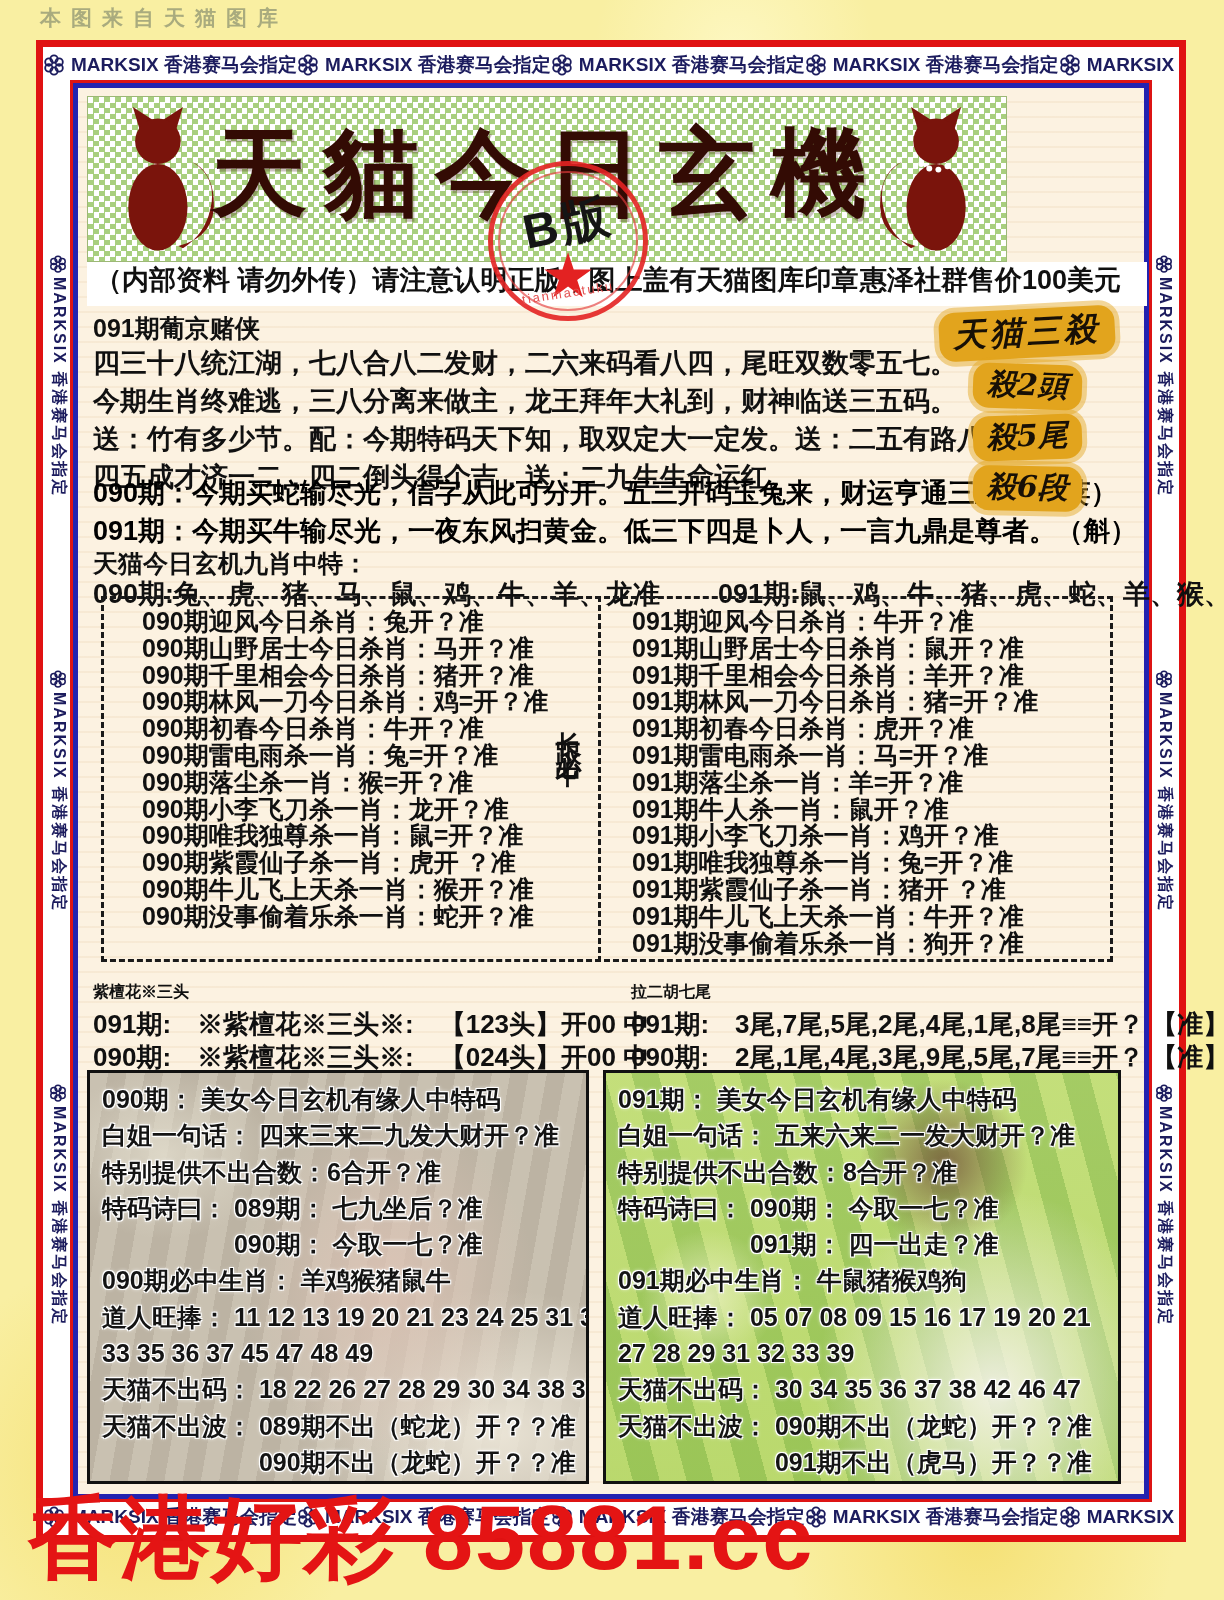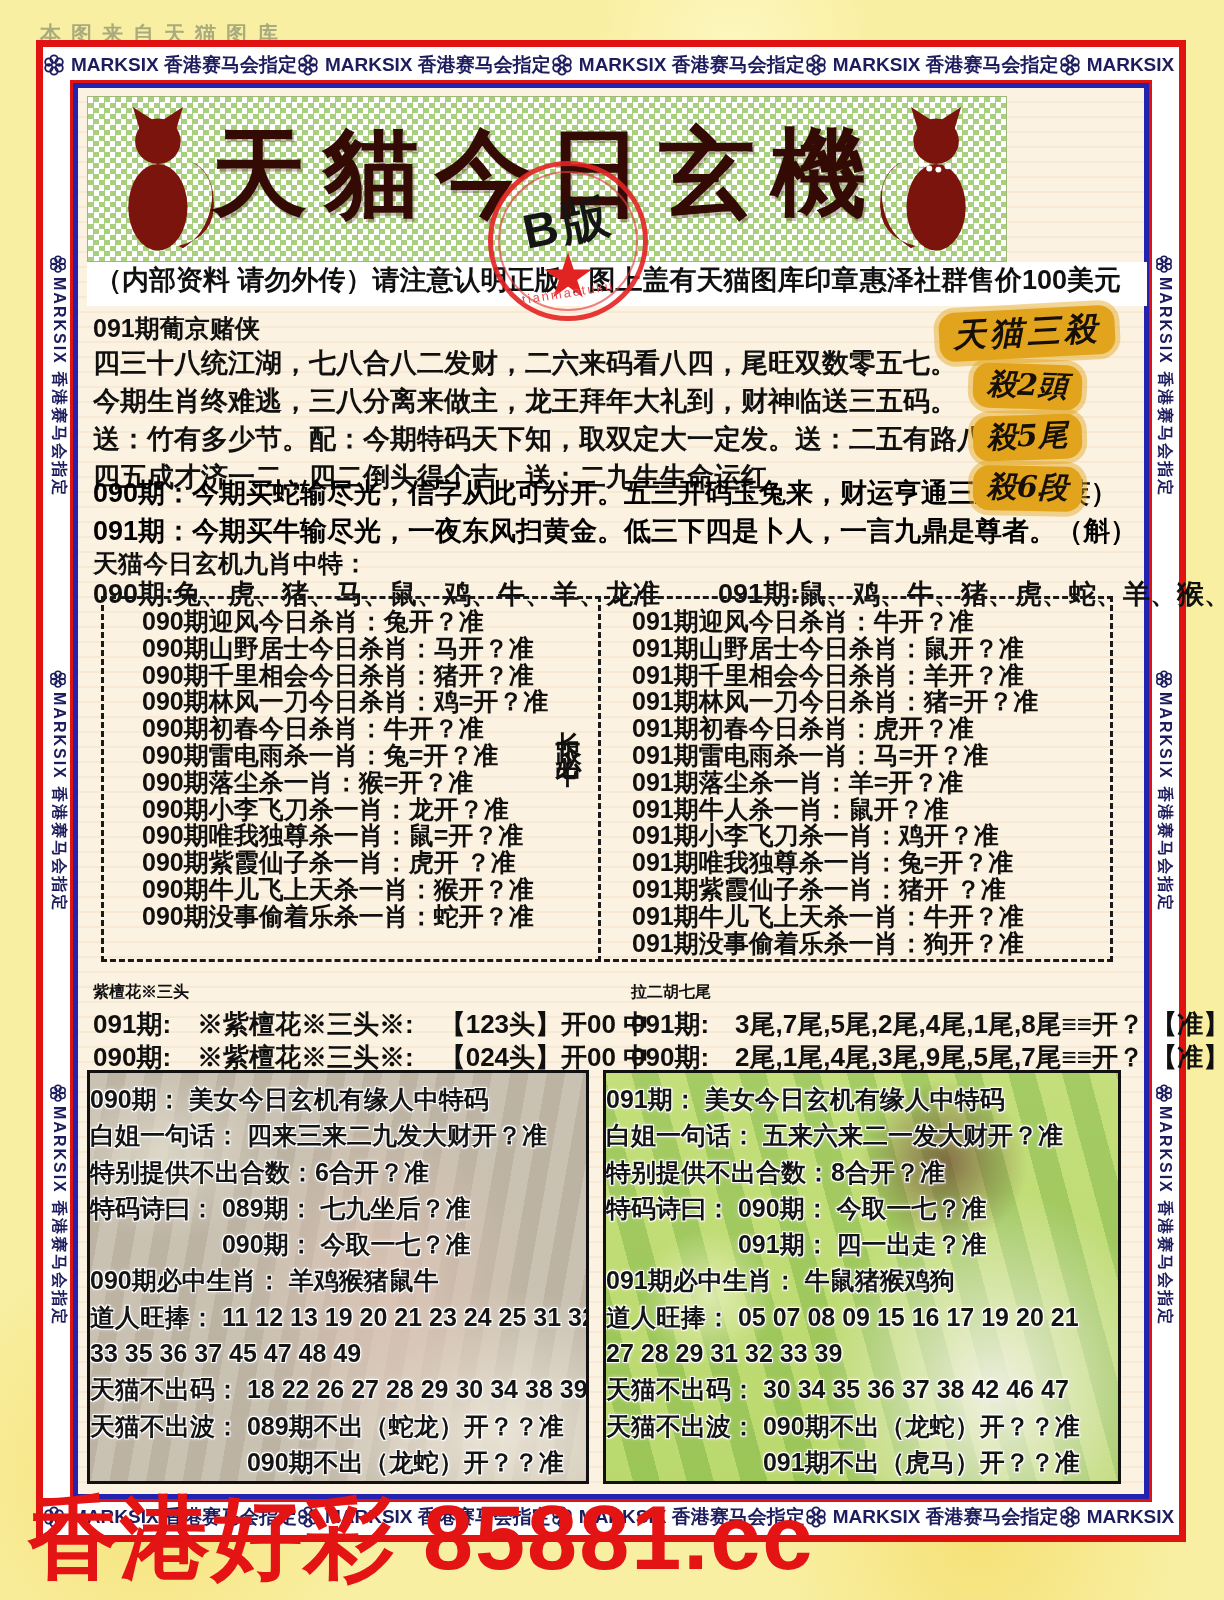--- a/index.html
+++ b/index.html
@@ -6,21 +6,21 @@
   html,body { width:1224px; height:1600px; }
   body {
     position:relative; overflow:hidden;
     font-family:"Liberation Sans", sans-serif;
     background:
       radial-gradient(circle 320px at 12% 92%, #f5e176, rgba(245,225,118,0) 70%),
       radial-gradient(circle 280px at 80% 96%, #f5e176, rgba(245,225,118,0) 70%),
       radial-gradient(circle 200px at 60% 3%, #fdf7c0, rgba(253,247,192,0) 70%),
       #f9efa2;
   }
-  .watermark { position:absolute; left:40px; top:20px; font-size:21px; color:#a9ab7e; letter-spacing:10px; font-weight:600; }
+  .watermark { position:absolute; left:40px; top:4px; font-size:21px; color:#a9ab7e; letter-spacing:10px; font-weight:600; }
 
   .frame {
     position:absolute; left:36px; top:40px; width:1150px; height:1502px;
     border:7px solid #e01212; background:#fff;
   }
   .strip { position:absolute; background:#ffffff; display:flex; align-items:center; justify-content:space-evenly; overflow:hidden; }
   .strip-top    { top:0; left:0; right:0; height:36px; }
   .strip-bottom { bottom:0; left:0; right:0; height:36px; }
   .strip-left   { top:36px; bottom:36px; left:0; width:30px; flex-direction:column; }
   .strip-right  { top:36px; bottom:36px; right:0; width:30px; flex-direction:column; }
@@ -112,21 +112,21 @@
 
   
   .subs { position:absolute; top:880px; left:6px; width:1054px; color:#101010; }
   .sub-col { position:absolute; top:0; }
   .sub-left { left:0; } .sub-right { left:538px; }
   .sub-title { font-size:16px; font-weight:600; line-height:32px; }
   .sub-row { font-size:26px; font-weight:600; line-height:33px; white-space:nowrap; }
 
   
   .pbox {
-    position:absolute; top:974px; height:414px; border:3px solid #111; padding:8px 0; overflow:hidden;
+    position:absolute; top:974px; height:414px; border:3px solid #111; padding:8px 12px; overflow:hidden;
   }
   .pbox-left {
     left:0; width:502px;
     background:
       radial-gradient(ellipse 210px 250px at 60% 52%, rgba(222,196,182,.85), rgba(222,196,182,0) 70%),
       radial-gradient(ellipse 280px 190px at 82% 88%, rgba(238,232,218,.9), rgba(238,232,218,0) 75%),
       radial-gradient(ellipse 160px 120px at 15% 20%, rgba(226,221,205,.8), rgba(226,221,205,0) 70%),
       repeating-linear-gradient(100deg, #c9c1b1 0 18px, #bcb3a3 18px 36px);
   }
   .pbox-right {

